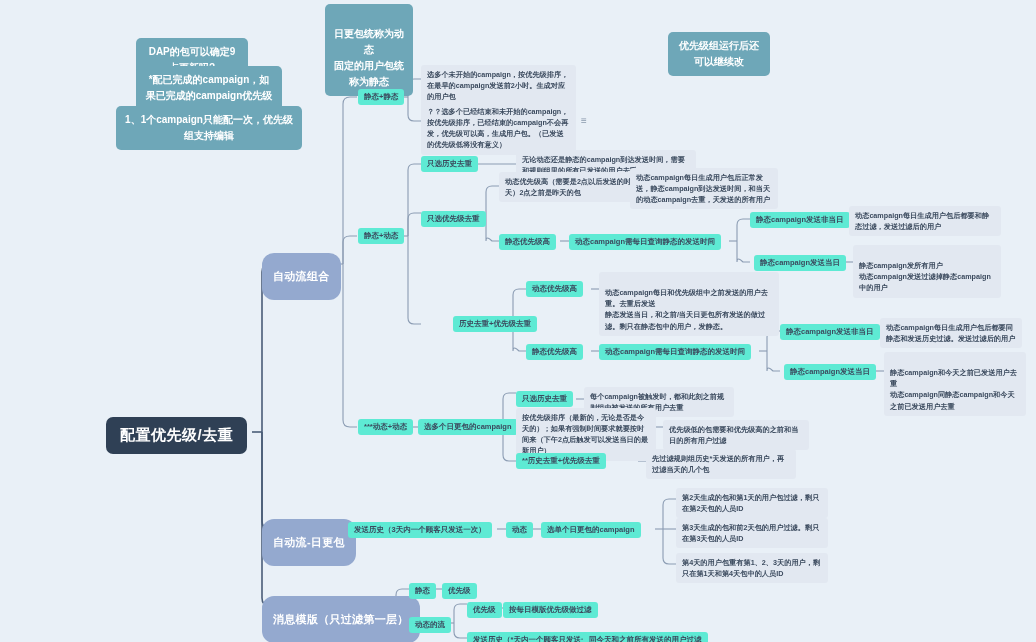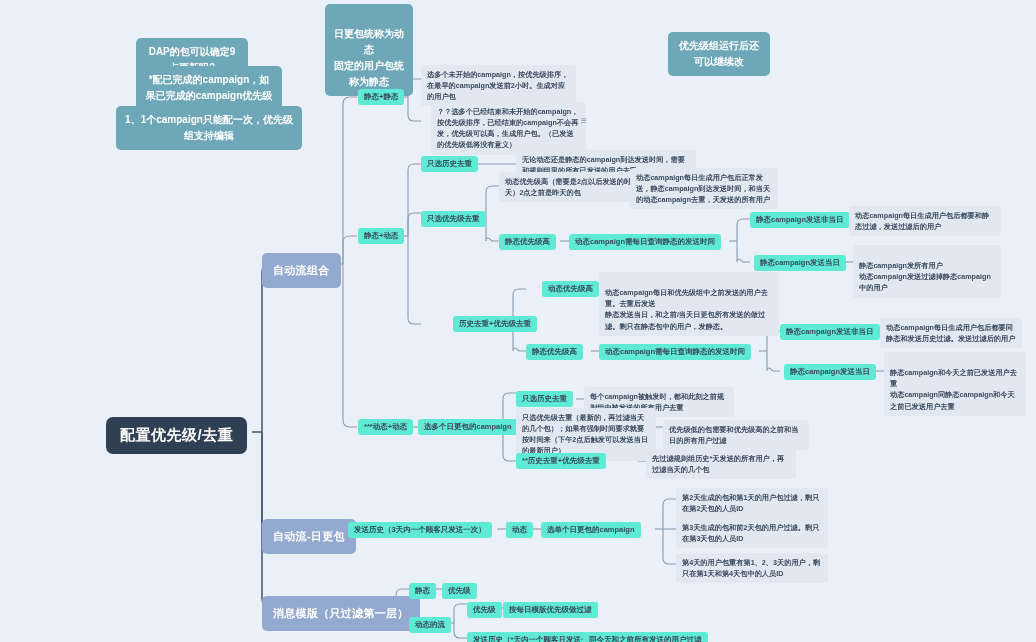--- a/index.html
+++ b/index.html
@@ -19,23 +19,23 @@
     background:#2f4055;color:#ffffff;
     border-radius:7px;
     font-size:15px;font-weight:bold;
     padding:9px 14px;
     letter-spacing:.5px;
     white-space:nowrap;
   }
   
   .lvl1{
     background:#94a9cf;color:#ffffff;
-    border-radius:5px;
+    border-radius:12px;
     font-size:11px;font-weight:bold;
-    padding:10px 11px;
+    padding:16px 11px;
     white-space:nowrap;
     letter-spacing:.3px;
   }
   
   .lvl2{
     background:#5eead4;color:#3b4a5e;
     border-radius:3px;
     font-size:7.5px;font-weight:bold;
     padding:3px 6px;
     white-space:nowrap;
@@ -179,21 +179,21 @@
   <div class="node lvl1" style="left:262px;top:253px;">
     <span>自动流组合</span>
   </div>
 
   <div class="node lvl2" style="left:358px;top:89px;">
     <span>静态+静态</span>
   </div>
   <div class="node leaf" style="left:421px;top:65px;width:155px;">
     <span>选多个未开始的campaign，按优先级排序，在最早的campaign发送前2小时。生成对应的用户包</span>
   </div>
-  <div class="node leaf" style="left:431px;top:102px;width:155px;">
+  <div class="node leaf" style="left:421px;top:102px;width:155px;">
     <span>？？选多个已经结束和未开始的campaign，按优先级排序，已经结束的campaign不会再发，优先级可以高，生成用户包。（已发送的优先级低将没有意义）</span>
   </div>
   <div class="hamburger" style="left:581px;top:115px;">≡</div>
 
   <div class="node lvl2" style="left:358px;top:228px;">
     <span>静态+动态</span>
   </div>
 
   <div class="node lvl2" style="left:421px;top:156px;">
     <span>只选历史去重</span>
@@ -230,21 +230,21 @@
   </div>
   <div class="node leaf" style="left:853px;top:245px;width:148px;white-space:pre-line;">
     <span>静态campaign发所有用户
 动态campaign发送过滤掉静态campaign中的用户</span>
   </div>
 
   <div class="node lvl2" style="left:421px;top:316px;margin-left:32px;">
     <span>历史去重+优先级去重</span>
   </div>
 
-  <div class="node lvl2" style="left:526px;top:281px;margin-left:16px;">
+  <div class="node lvl2" style="left:526px;top:281px;">
     <span>动态优先级高</span>
   </div>
   <div class="node leaf" style="left:599px;top:272px;width:180px;white-space:pre-line;">
     <span>动态campaign每日和优先级组中之前发送的用户去重。去重后发送
 静态发送当日，和之前/当天日更包所有发送的做过滤。剩只在静态包中的用户，发静态。</span>
   </div>
 
   <div class="node lvl2" style="left:526px;top:344px;">
     <span>静态优先级高</span>
   </div>
@@ -273,21 +273,21 @@
   </div>
 
   <div class="node lvl2" style="left:516px;top:391px;">
     <span>只选历史去重</span>
   </div>
   <div class="node leaf" style="left:584px;top:387px;width:150px;">
     <span>每个campaign被触发时，都和此刻之前规则组中被发送的所有用户去重</span>
   </div>
 
   <div class="node leaf" style="left:516px;top:408px;width:140px;">
-    <span>只选优先级去重（最新的，再过滤当天的几个包）；如果有强制时间要求就要按时间来（下午2点后触发可以发送当日的最新用户）</span>
+    <span>按优先级排序（最新的，无论是否是今天的）；如果有强制时间要求就要按时间来（下午2点后触发可以发送当日的最新用户）</span>
   </div>
   <div class="node leaf" style="left:663px;top:420px;width:146px;">
     <span>优先级低的包需要和优先级高的之前和当日的所有用户过滤</span>
   </div>
 
   <div class="node lvl2" style="left:516px;top:453px;">
     <span>**历史去重+优先级去重</span>
   </div>
   <div class="node leaf" style="left:646px;top:449px;width:150px;">
     <span>先过滤规则组历史*天发送的所有用户，再过滤当天的几个包</span>

